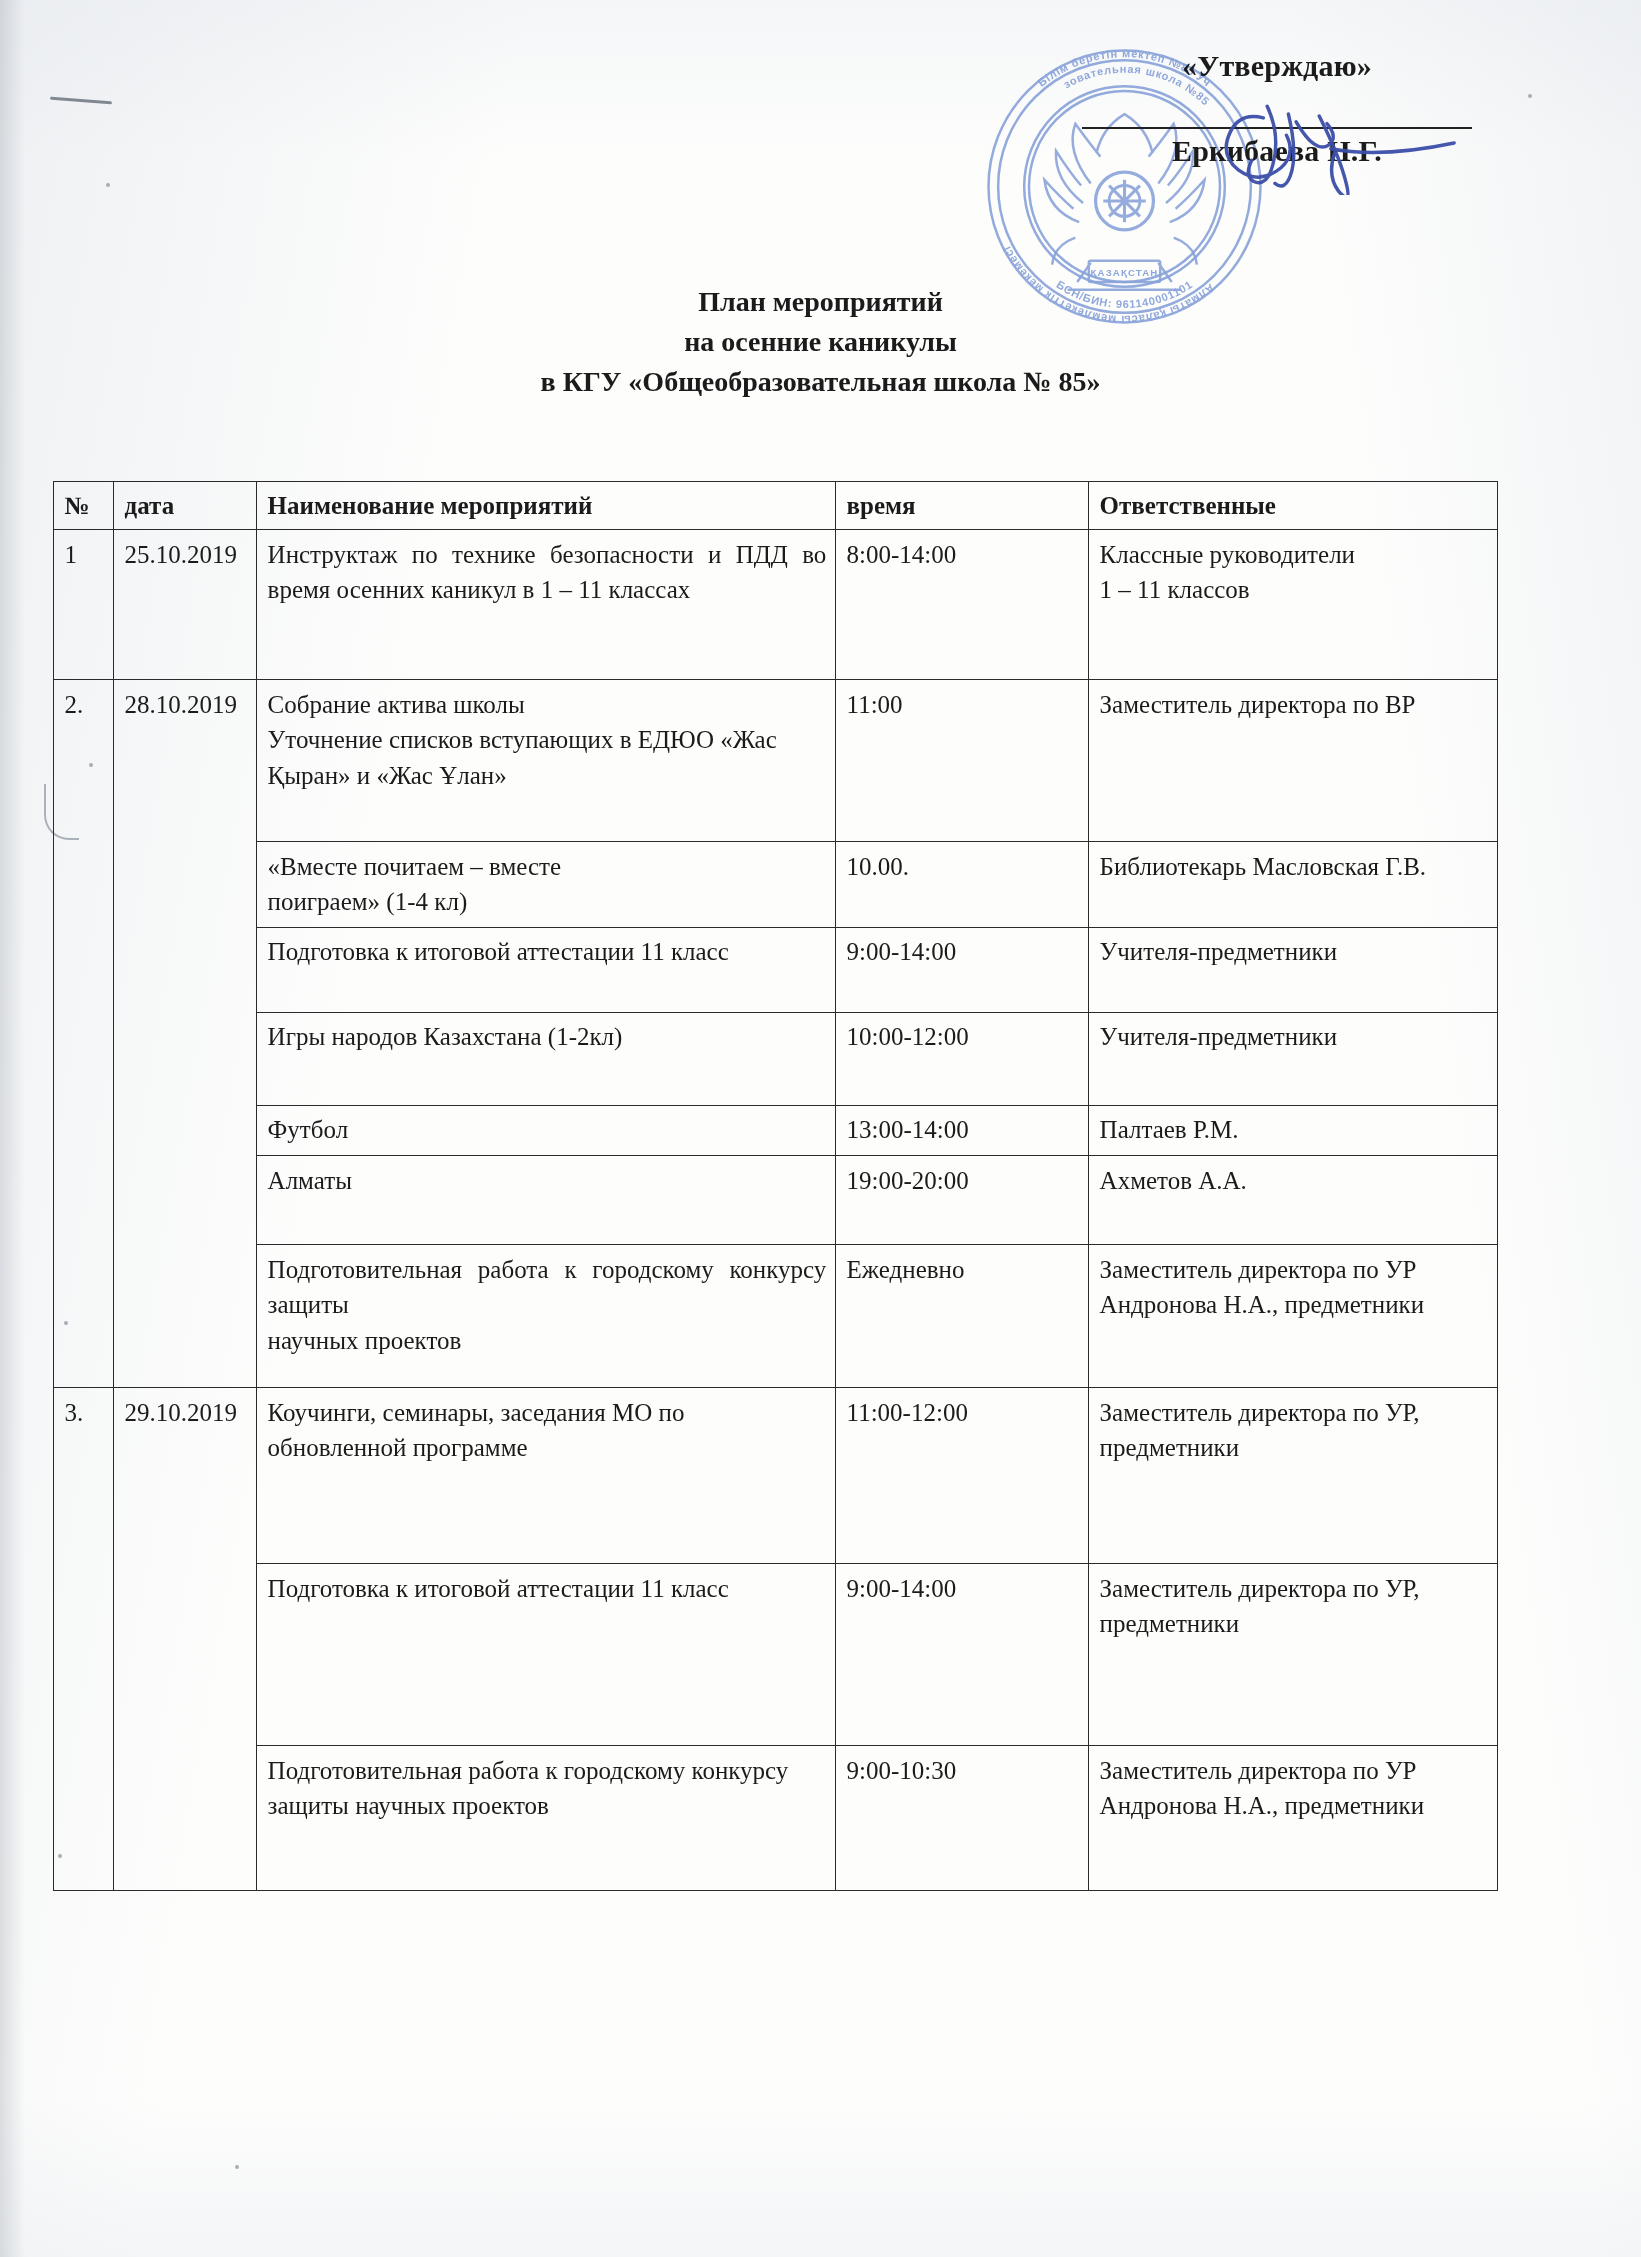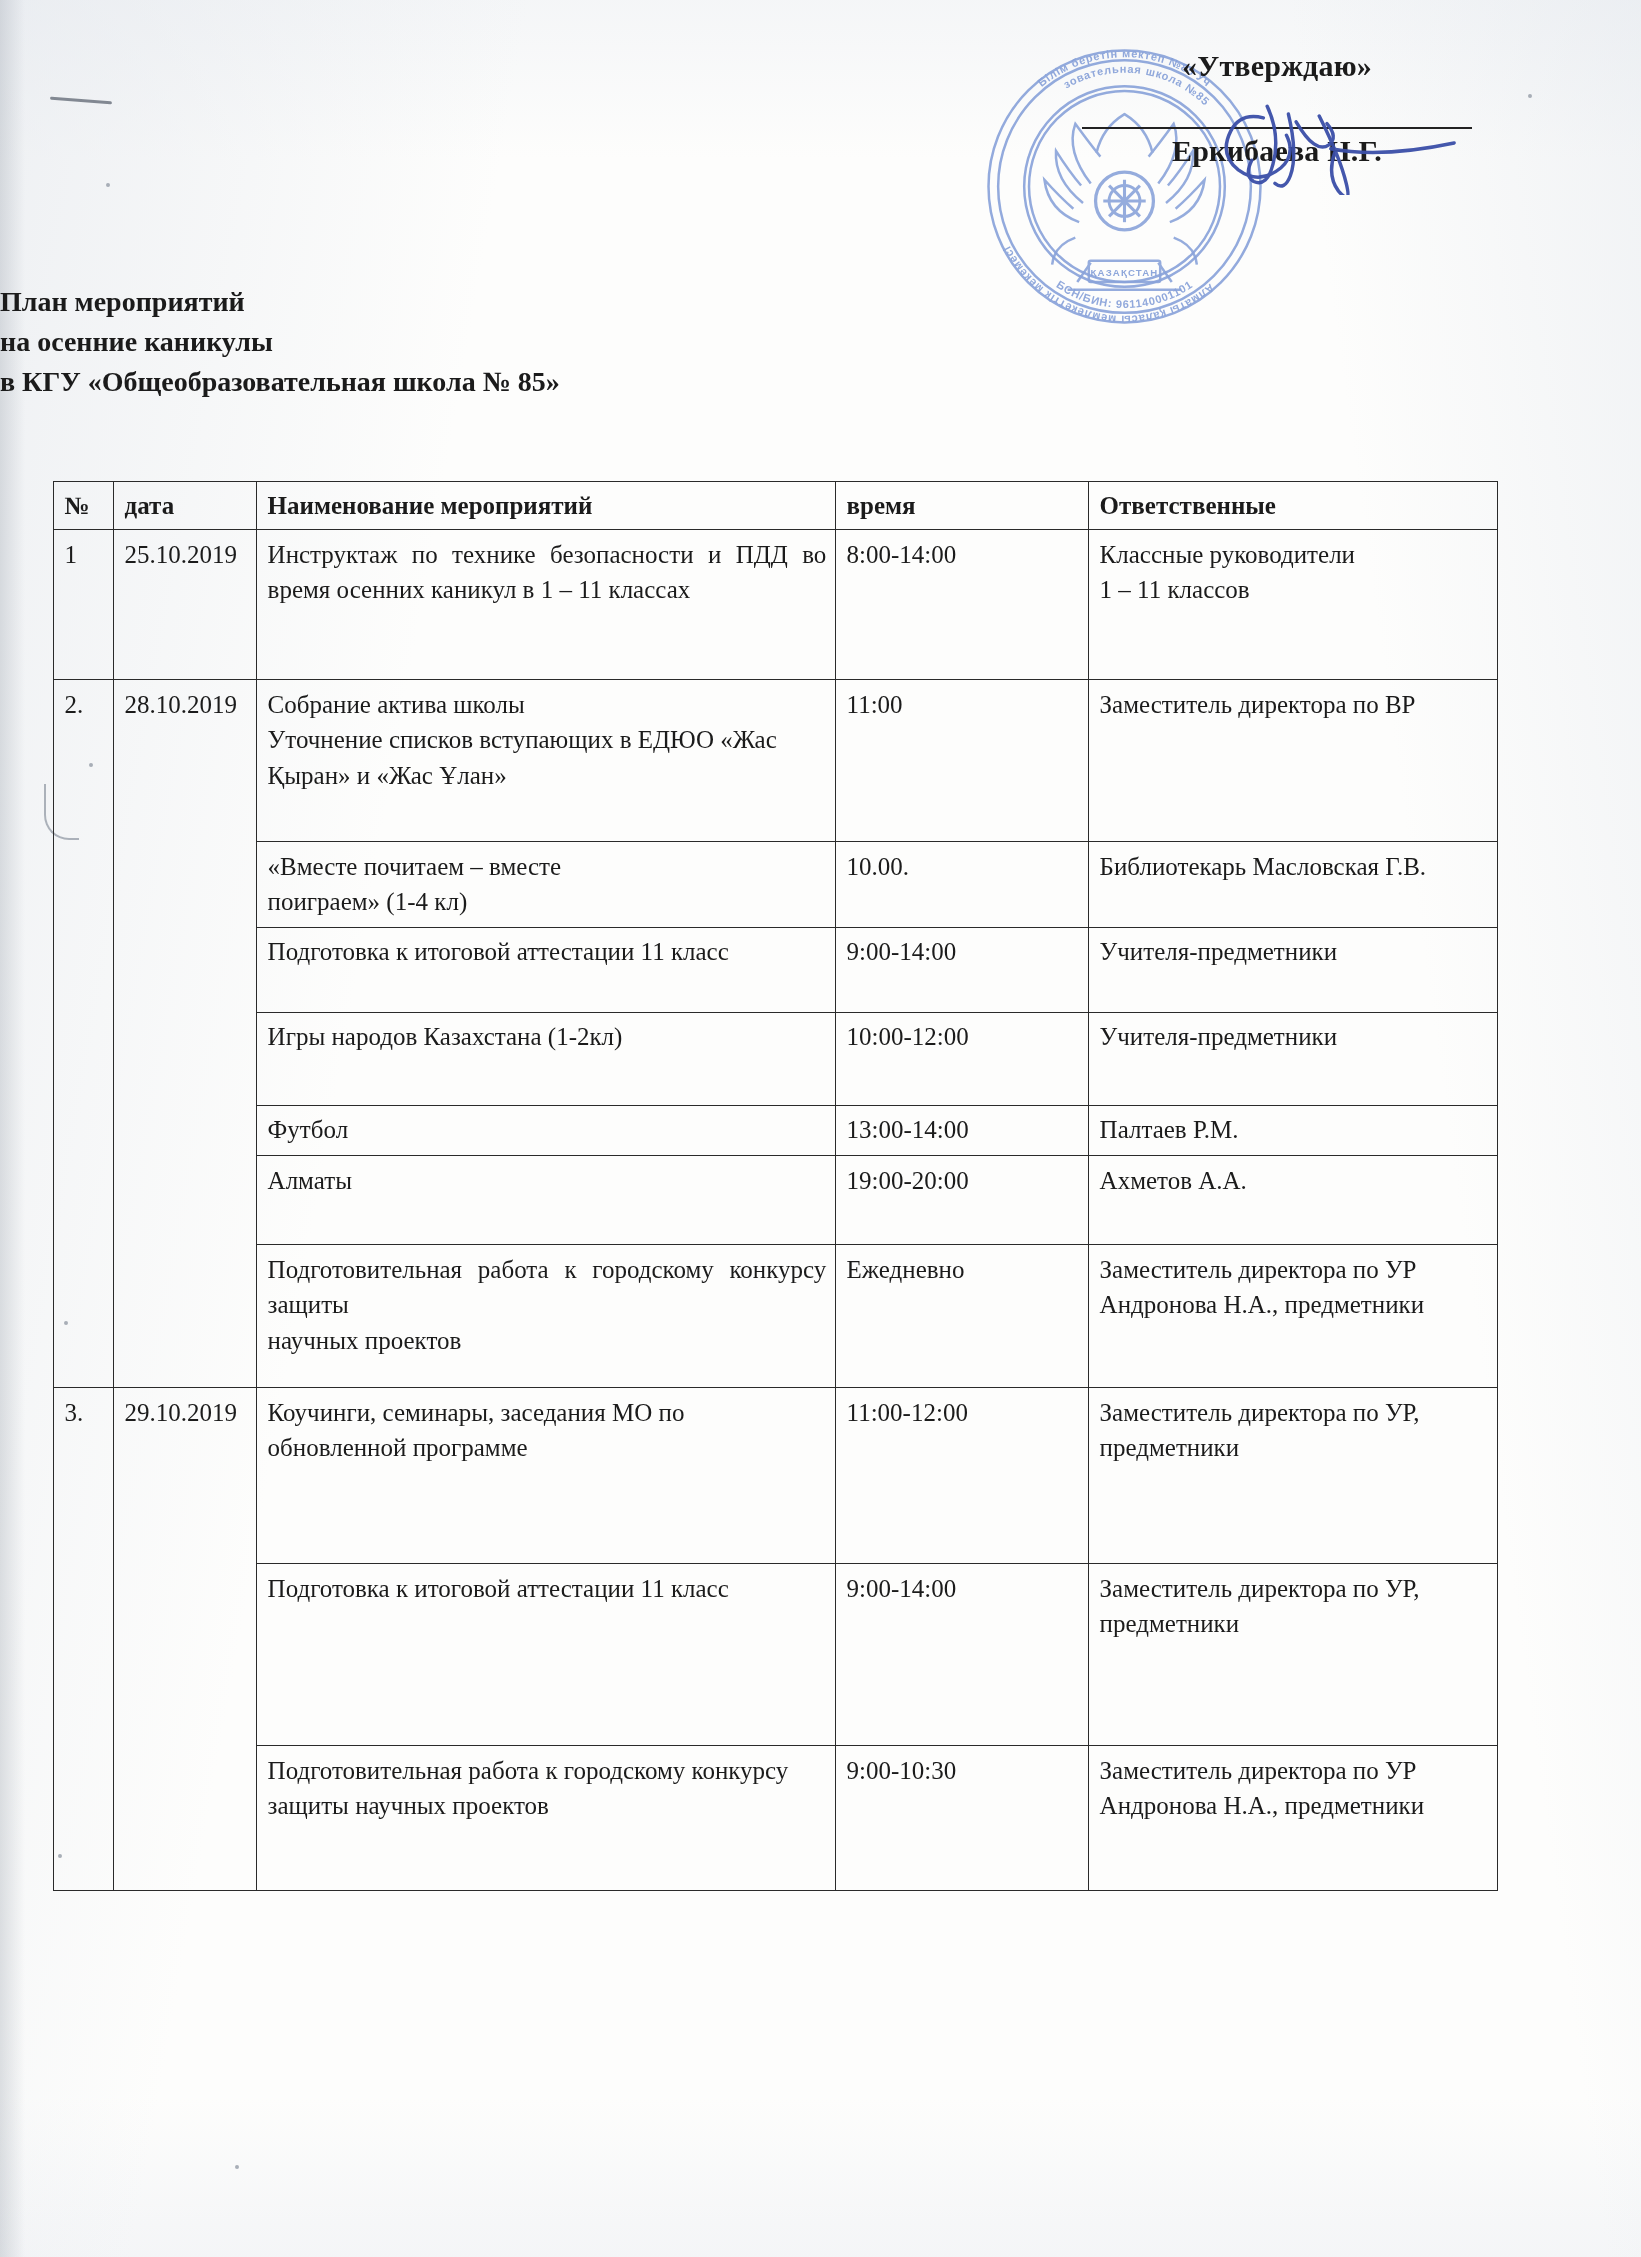--- a/index.html
+++ b/index.html
@@ -107,20 +107,21 @@
     height: 106px;
     pointer-events: none;
   }
 
   
   .doc-title {
     position: absolute;
     left: 0;
     top: 282px;
     width: 1641px;
+    text-align: center;
     font-weight: bold;
     font-size: 28px;
     line-height: 1.42;
   }
   .doc-title div { white-space: nowrap; }
 
   
   table.plan {
     position: absolute;
     left: 53px;

